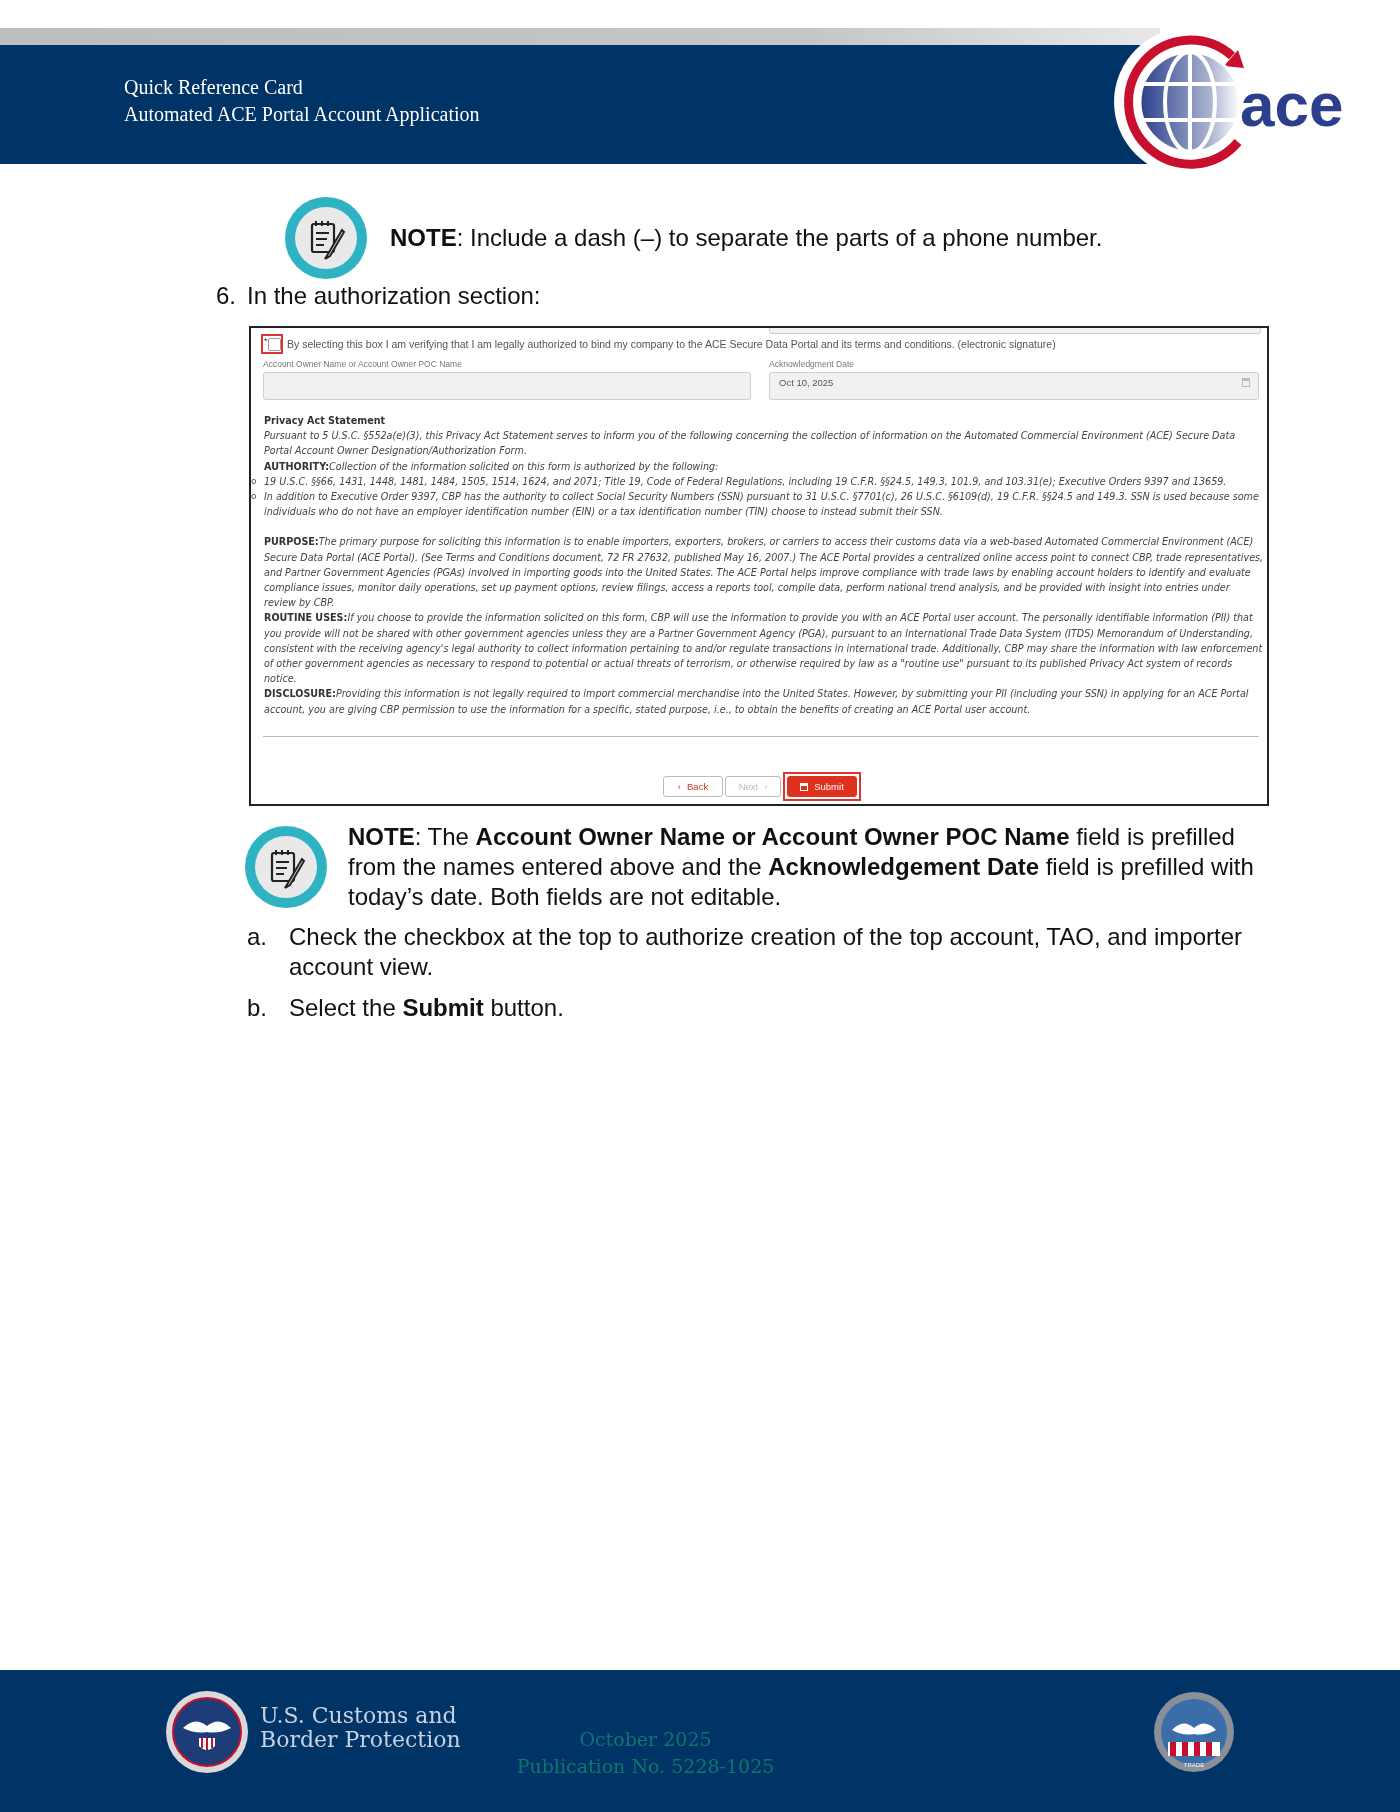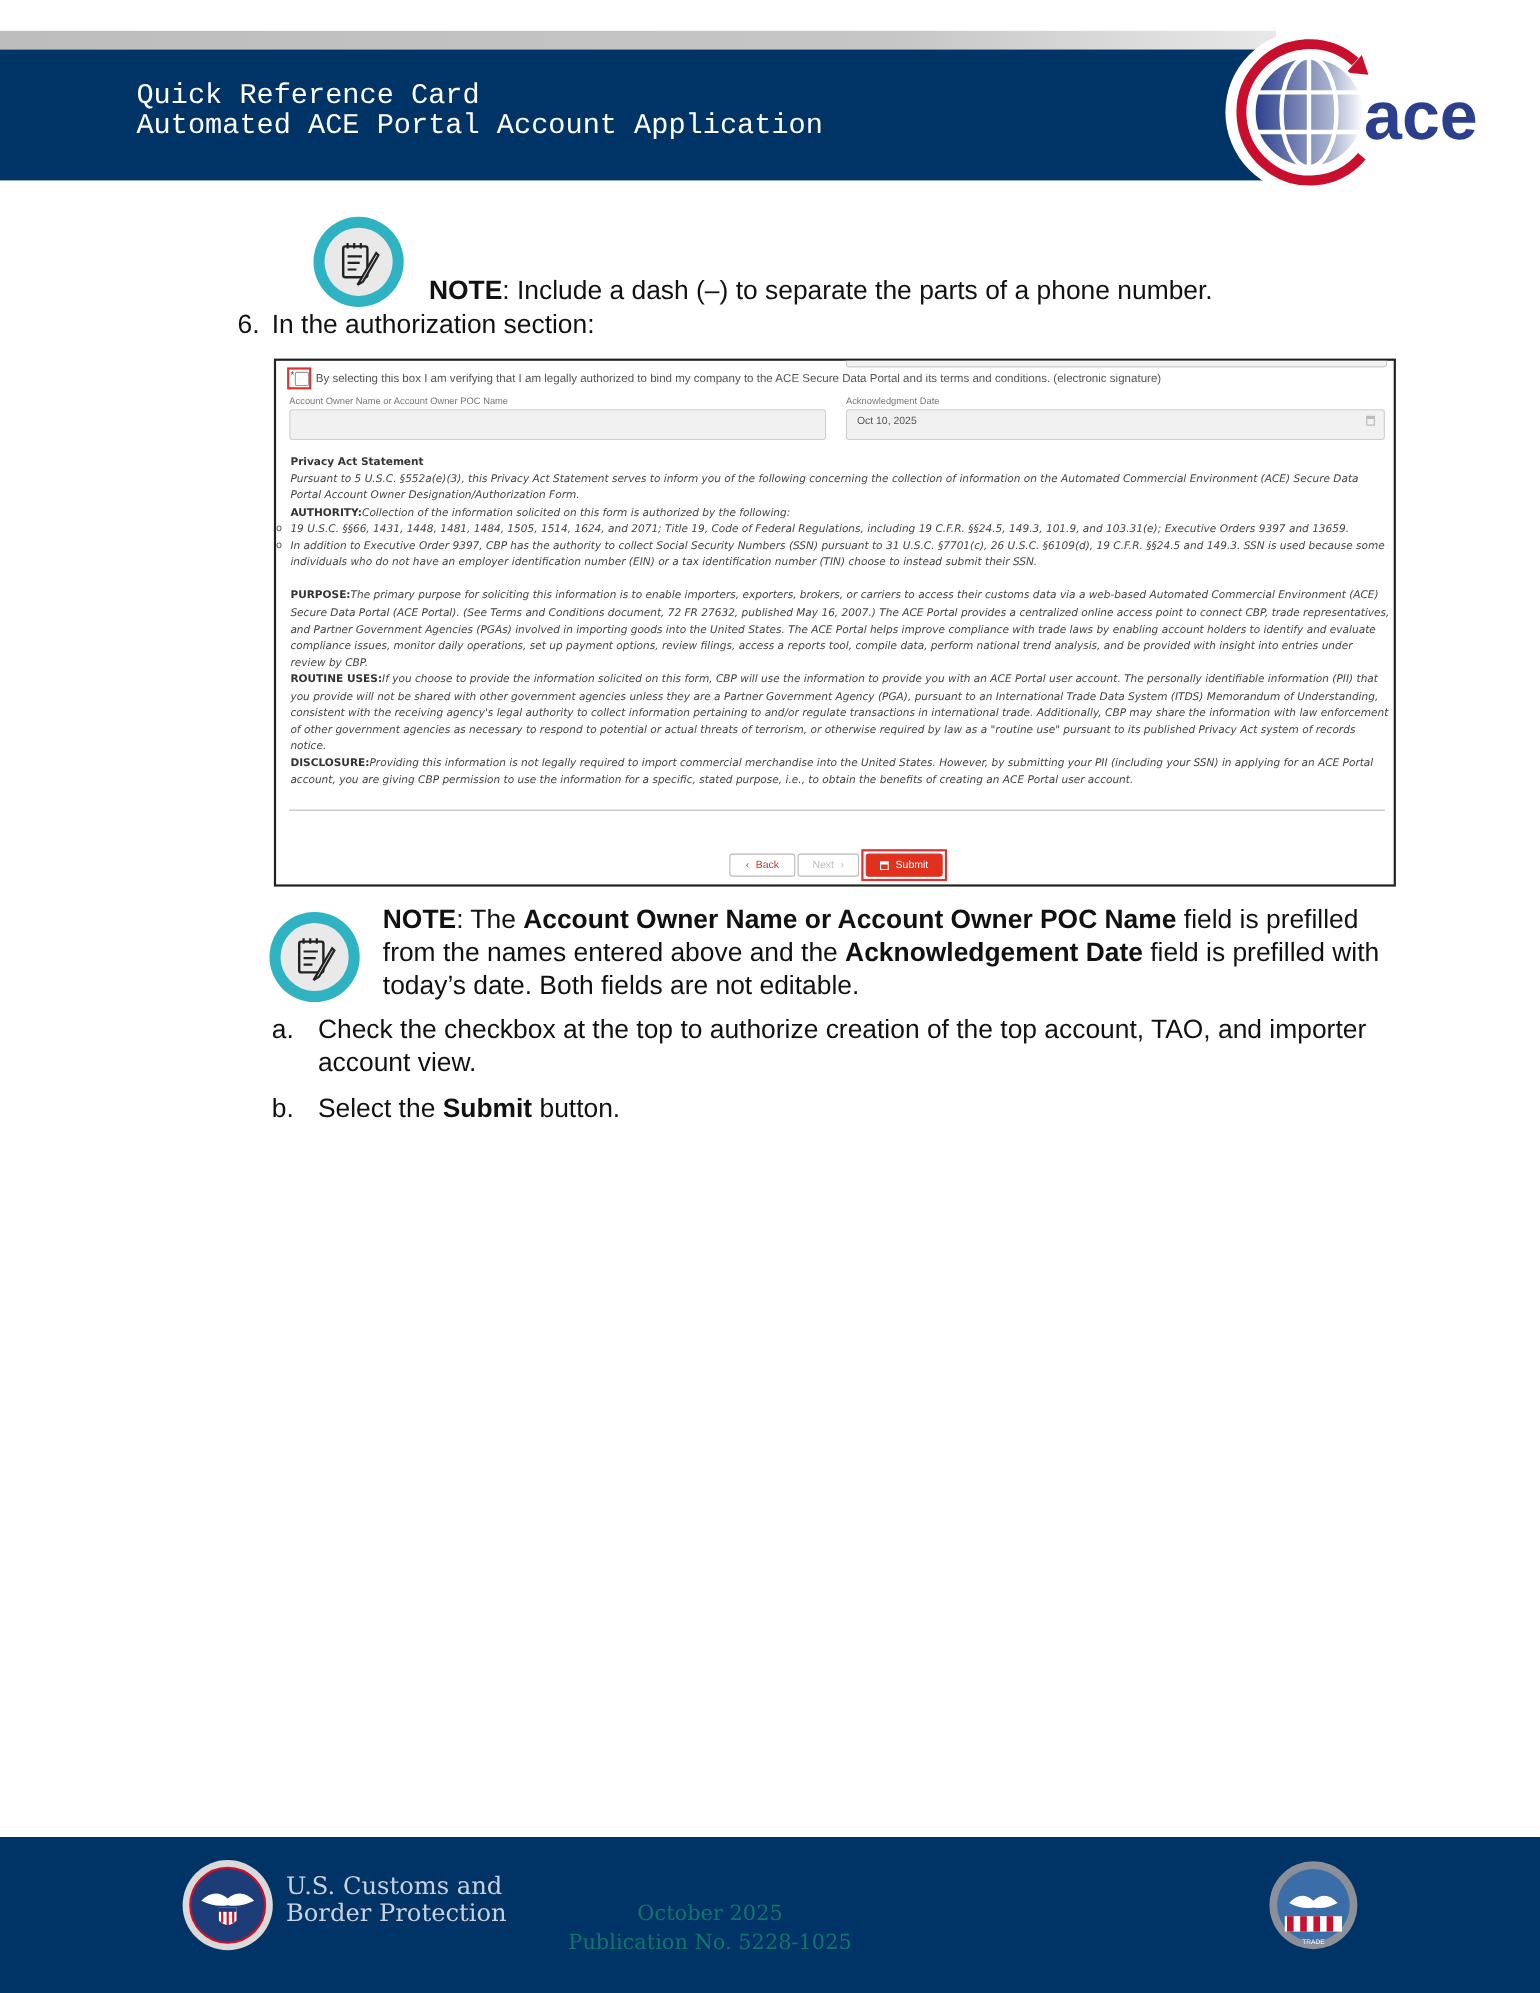--- a/index.html
+++ b/index.html
@@ -1,24 +1,24 @@
 <!DOCTYPE html>
 <html><head>
 <meta charset="utf-8">
 <style>
   html, body { margin:0; padding:0; }
   body { width:1400px; height:1812px; position:relative; background:#ffffff; overflow:hidden; font-family:"Liberation Sans", sans-serif; color:#111; }
   
   .hdr-strip { position:absolute; left:0; top:28px; width:1160px; height:17px; background:linear-gradient(90deg,#bdbdbd 0%,#c6c6c6 70%,#e8e8e8 100%); }
   .hdr-band { position:absolute; left:0; top:45px; width:1150px; height:119px; background:#003366; }
-  .hdr-title { position:absolute; left:124px; top:74px; color:#ffffff; font-family:Liberation Mono, monospace; font-size:26px; line-height:27px; }
+  .hdr-title { position:absolute; left:124px; top:74px; color:#ffffff; font-family:Liberation Serif, serif; font-size:20px; line-height:27px; }
   .hdr-title div { white-space:nowrap; }
   .ace-logo { position:absolute; left:1112px; top:26px; width:260px; height:152px; }
   
-  .note { position:absolute; display:flex; align-items:flex-end; }
+  .note { position:absolute; display:flex; align-items:center; }
   .note-icon { width:84px; height:84px; flex:none; }
   .note-text { font-size:24px; line-height:30px; color:#111; }
   .note-text b { font-weight:bold; }
   .step { position:absolute; font-size:24px; line-height:30px; color:#111; }
   .step .num { display:inline-block; width:42px; }
   
   .shot { position:absolute; left:249px; top:326px; width:1020px; height:480px; border:2px solid #222; background:#fff; box-sizing:border-box; overflow:hidden; }
   .shot .prev-field { position:absolute; left:518px; top:-6px; width:490px; height:10px; border:1px solid #ccc; border-radius:3px; background:#f3f3f3; }
   .chk-row { position:absolute; left:10px; top:6px; display:flex; align-items:center; font-size:10.5px; color:#555; }
   .chk-hl { width:22px; height:20px; border:2px solid #d33; box-sizing:border-box; display:flex; align-items:center; justify-content:center; margin-right:4px; position:relative; }

